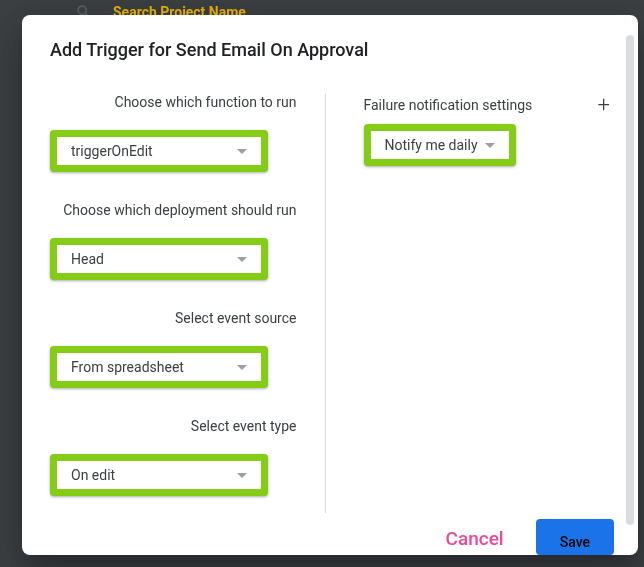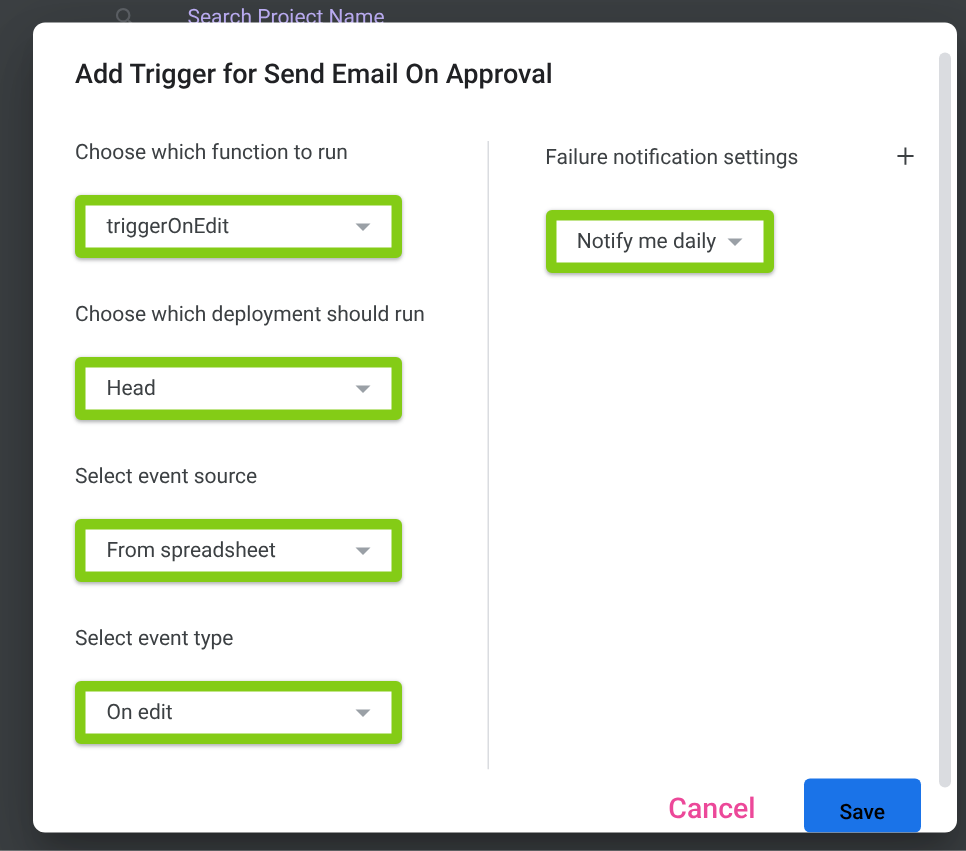--- a/index.html
+++ b/index.html
@@ -22,25 +22,26 @@
       top: 0;
       left: 0;
       width: 644px;
       height: 567px;
       background: #3c4043;
     }
     .backdrop-content {
       position: absolute;
       top: 3px;
       left: 75px;
-      color: #c4b5fd;
-      font-size: 14px;
-      display: flex;
-      align-items: center;
-      gap: 32px;
+      color: #eab308;
+      font-size: 14px;
+      display: flex;
+      align-items: center;
+      gap: 20px;
+      font-weight: bold;
     }
     .search-icon-bg {
       width: 18px;
       height: 18px;
     }
     .dialog {
       position: absolute;
       top: 15px;
       left: 22px;
       width: 616px;
@@ -78,26 +79,27 @@
       padding-right: 18px;
     }
     .field-group {
       margin-bottom: 30px;
     }
     .field-label {
       font-size: 14px;
       color: #3c4043;
       margin-bottom: 20px;
       display: block;
+      text-align: right;
     }
     .right .field-label-row {
       display: flex;
       justify-content: space-between;
       align-items: center;
-      margin-bottom: 24px;
+      margin-bottom: 8px;
     }
     .right .field-label-row .field-label {
       margin-bottom: 0;
     }
     .dropdown {
       width: 218px;
       height: 42px;
       background: #fff;
       border: 7px solid #84cc16;
       border-radius: 4px;

